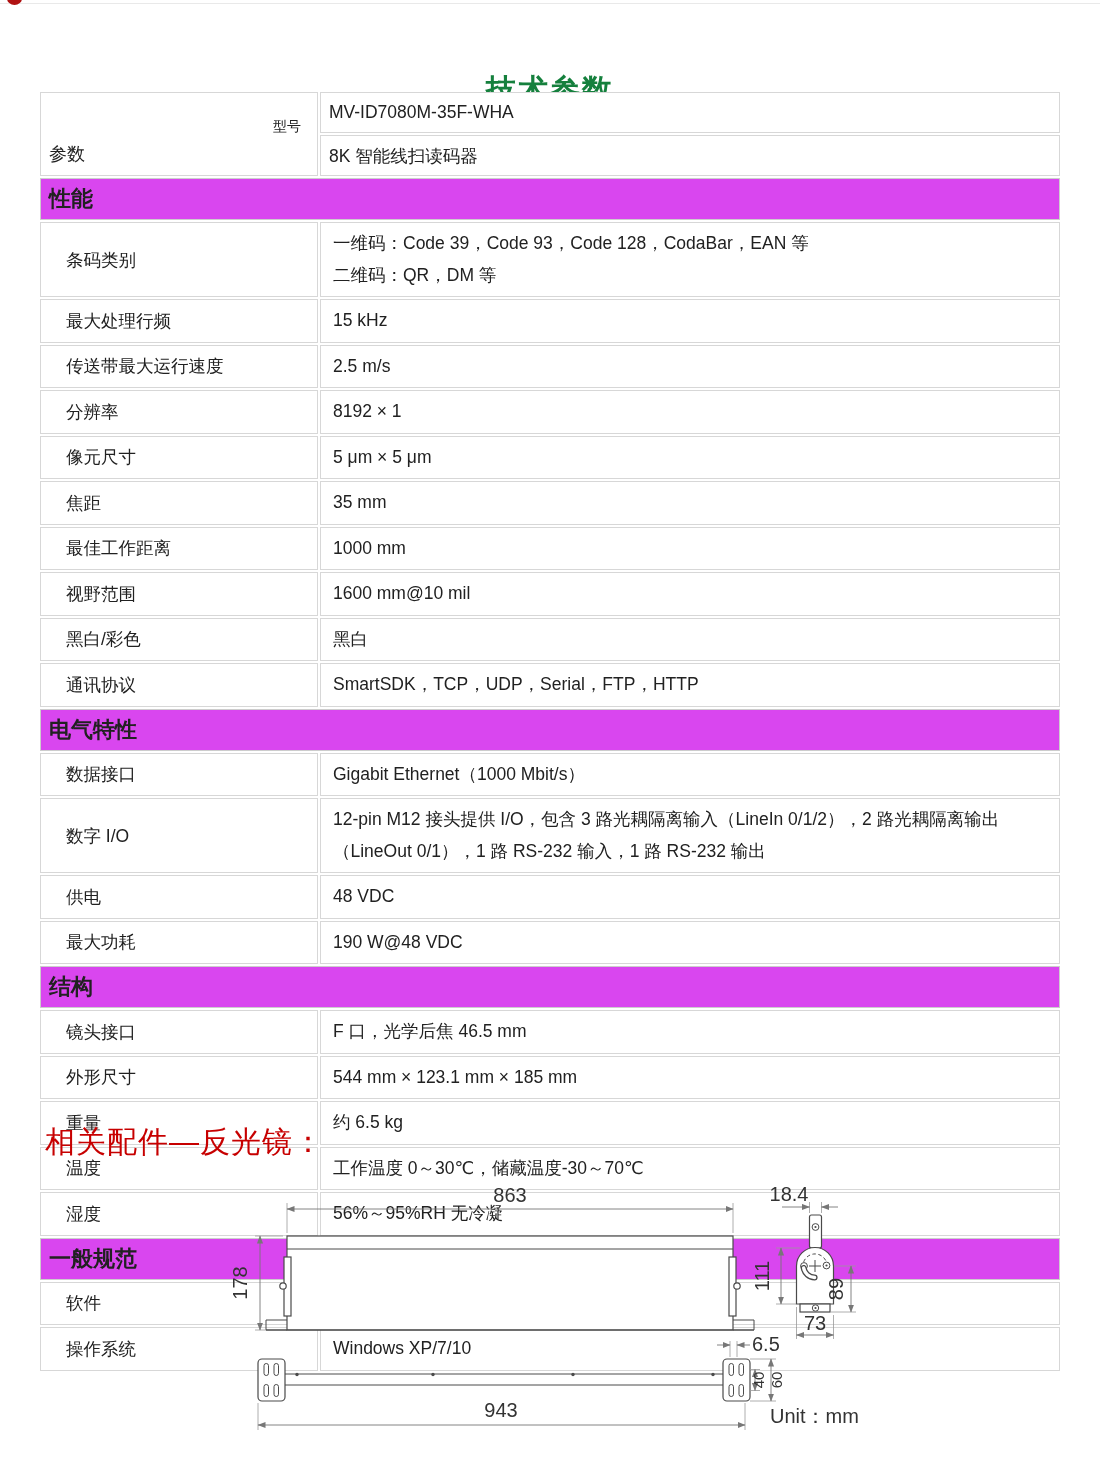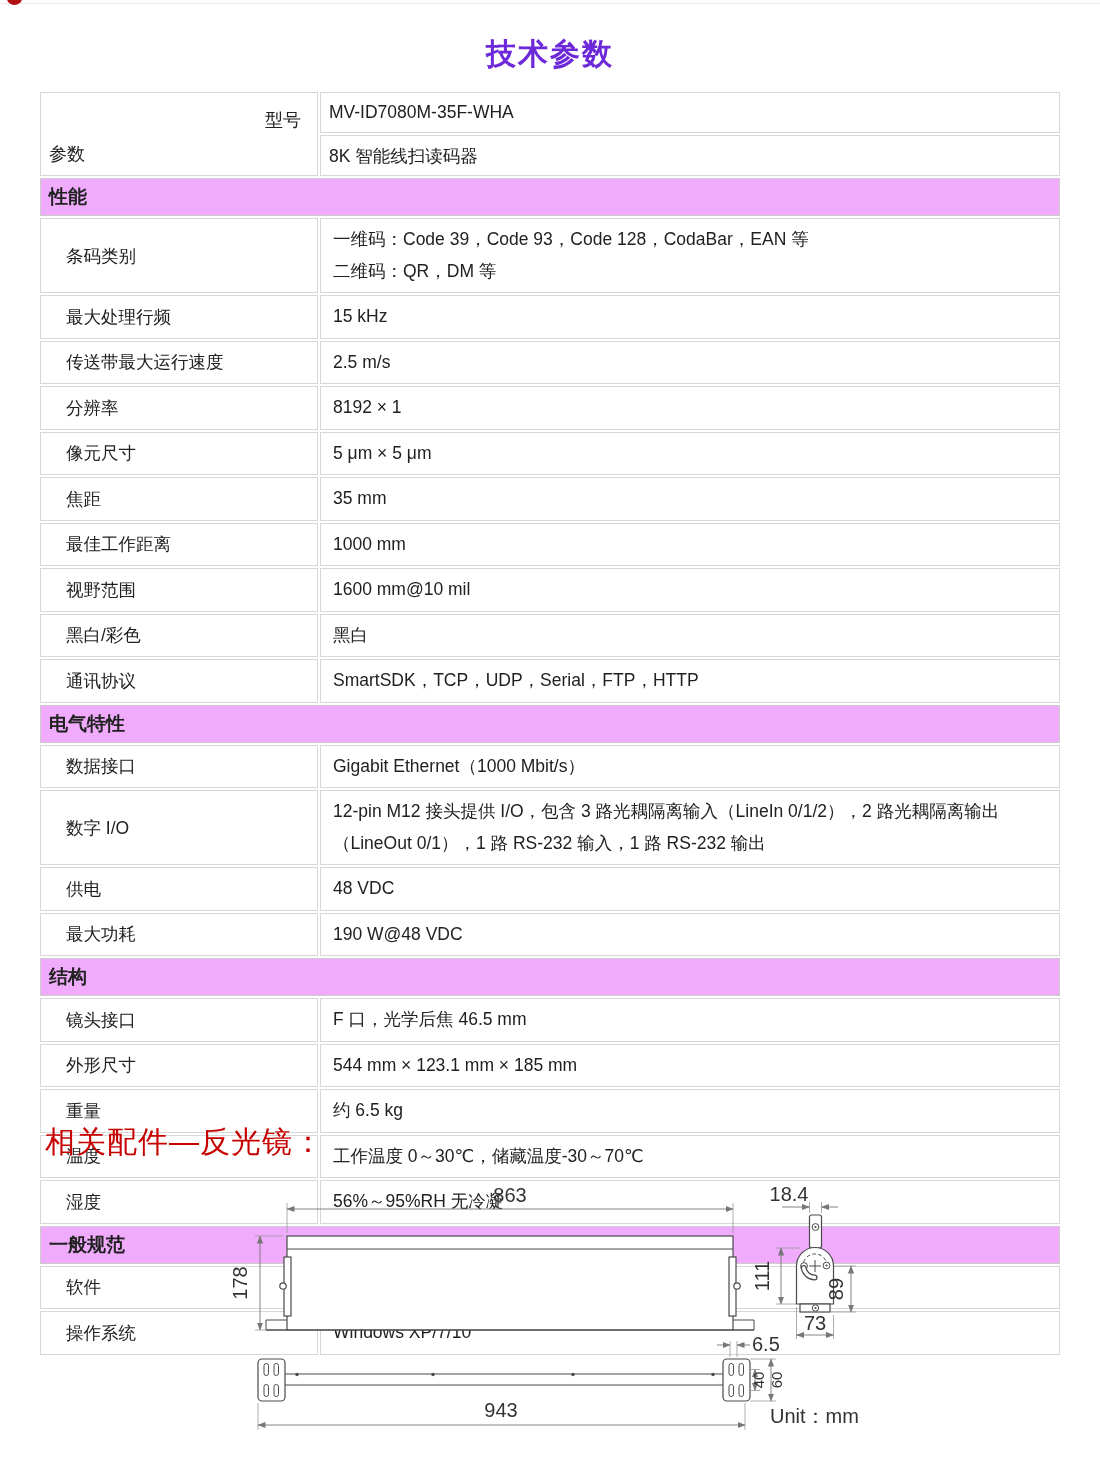--- a/index.html
+++ b/index.html
@@ -13,25 +13,25 @@
     font-size:30px;font-weight:bold;color:#c70000;letter-spacing:2px;}
 
   table.spec{position:absolute;top:90px;left:38px;width:1024px;border-collapse:separate;
     border-spacing:2px;font-size:17.5px;color:#212121;table-layout:fixed;}
   table.spec td{border:1px solid #d7d7d7;background:#fff;padding:5px 10px 5px 8px;vertical-align:middle;}
 
   td.corner{position:relative;background-color:#e3e3e3;border-color:#c9c9c9;padding:0;
     background-image:linear-gradient(to bottom right,
       rgba(0,0,0,0) calc(50% - 0.7px), #a8a8a8 calc(50% - 0.7px),
       #a8a8a8 calc(50% + 0.7px), rgba(0,0,0,0) calc(50% + 0.7px));}
-  .corner-top{position:absolute;top:15px;right:16px;font-size:18px;}
+  .corner-top{position:absolute;top:25px;right:16px;font-size:14px;}
   .corner-bottom{position:absolute;bottom:9px;left:8px;font-size:18px;margin-top:48px;}
 
   td.model-cell{height:29px;padding-left:12px;}
-  tr.section-row td{background:#f0abfc;font-weight:bold;font-size:19px;height:22px;border-color:#cdcdcd;margin-top:36px;}
+  tr.section-row td{background:#d946ef;font-weight:bold;font-size:22px;height:22px;border-color:#cdcdcd;margin-top:36px;}
   tr.data-row td{height:26px;}
   tr.data-row td.value-cell{padding-left:12px;line-height:1.8;margin-top:40px;}
   tr.data-row td.label-cell{padding-left:25px;}
 
   .accessory-heading{position:absolute;top:1122px;left:45px;margin:0;
     font-size:30px;font-weight:normal;color:#c70000;letter-spacing:1px;}
 
   svg.drawing{position:absolute;top:1165px;left:0;}
   .outline{fill:#ffffff;stroke:#4a4a4a;stroke-width:1.2;}
   .thin{fill:none;stroke:#4a4a4a;stroke-width:1;}
@@ -48,21 +48,21 @@
   .unit-text{font-size:20px;fill:#333;}
 </style>
 </head>
 <body>
 
 <div class="page">
 
   <div class="top-rule"></div>
   <div class="logo-fragment"></div>
 
-  <h1 class="page-title" style="color: #6d28d9;">技术参数</h1>
+  <h1 class="page-title" style="color: #15803d; margin-top: 36px;">技术参数</h1>
 
   <table class="spec">
     <colgroup>
         <col style="width:278px">
         <col>
       </colgroup>
     <tbody>
       <tr>
         <td class="corner" rowspan="2">
           <span class="corner-top">型号</span>

